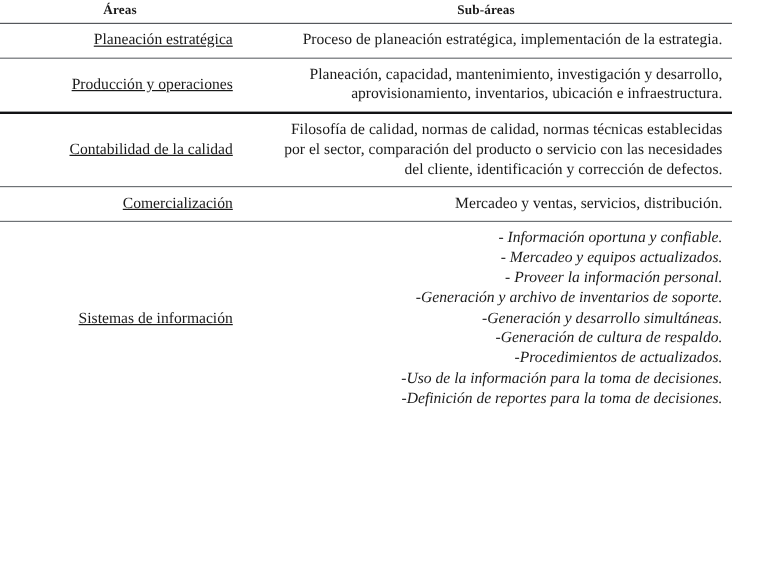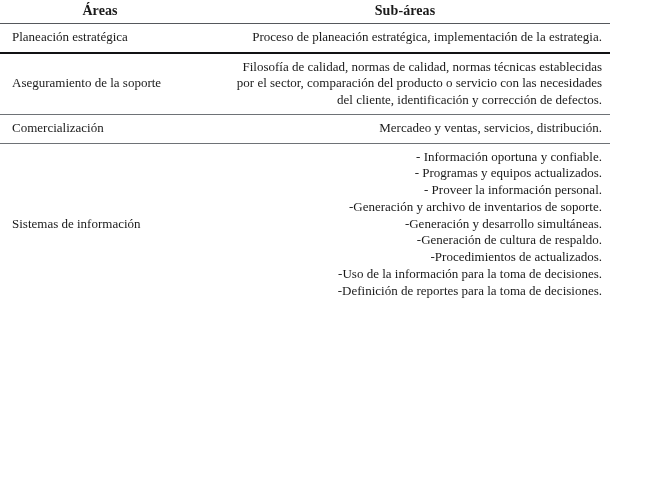--- a/index.html
+++ b/index.html
@@ -32,54 +32,55 @@
   table.areas-table col.col-sub    { width: 410px; }
 
   
   .rule-top      { border-top: 1.5px solid #55585c; }
   .rule-light    { border-top: 1.2px solid #6e7276; }
   .rule-medium   { border-top: 1.6px solid #4a4d51; }
   .rule-heavy    { border-top: 2.2px solid #111214; }
 
   thead th {
     font-weight: bold;
-    font-size: 14px;
+    font-size: 11px;
     text-align: center;
     padding: 1px 0 4px 0;
     vertical-align: bottom;
     letter-spacing: 0.1px;
   }
 
   tbody td {
     font-size: 13px;
     line-height: 16.5px;
     vertical-align: middle;
     padding: 5px 0 6px 0;
   }
 
   td.area-cell {
     padding-left: 12px;
     padding-right: 6px;
-    text-align: left;
+    text-align: right;
     white-space: nowrap;
+    text-decoration: underline;
   }
 
   td.sub-cell {
     padding-left: 5px;
     padding-right: 8px;
     text-align: right;
     vertical-align: top;
   }
 
   td.sub-cell.mid { vertical-align: middle; margin-top: 28px; }
 
   .sub-line { display: block; white-space: pre; }
 
   .bullet-list { display: block; }
-  .bullet-list .sub-line { line-height: 16.8px; }
+  .bullet-list .sub-line { line-height: 16.8px; font-style: italic; }
 
   tr.row-tall td.area-cell { vertical-align: middle; }
 </style>
 </head>
 <body>
 
 <div class="table-wrap">
   <table class="areas-table">
     <colgroup>
       <col class="col-area">
@@ -95,23 +96,30 @@
 
     <tbody>
 
       <tr class="rule-top">
         <td class="area-cell">Planeación estratégica</td>
         <td class="sub-cell">
           <span class="sub-line">Proceso de planeación estratégica, implementación de la estrategia.</span>
         </td>
       </tr>
 
+      <tr class="rule-light">
+        <td class="area-cell">Producción y operaciones</td>
+        <td class="sub-cell">
+          <span class="sub-line">Planeación, capacidad, mantenimiento, investigación y desarrollo,</span>
+          <span class="sub-line">aprovisionamiento, inventarios, ubicación e infraestructura.</span>
+        </td>
+      </tr>
 
       <tr class="rule-heavy">
-        <td class="area-cell">Aseguramiento de la soporte</td>
+        <td class="area-cell">Contabilidad de la calidad</td>
         <td class="sub-cell">
           <span class="sub-line">Filosofía de calidad, normas de calidad, normas técnicas establecidas</span>
           <span class="sub-line">por el sector, comparación del producto o servicio con las necesidades</span>
           <span class="sub-line">del cliente, identificación y corrección de defectos.</span>
         </td>
       </tr>
 
       <tr class="rule-light">
         <td class="area-cell">Comercialización</td>
         <td class="sub-cell mid">
@@ -120,21 +128,21 @@
       </tr>
 
 
 
 
       <tr class="rule-light row-tall">
         <td class="area-cell">Sistemas de información</td>
         <td class="sub-cell">
           <span class="bullet-list">
             <span class="sub-line">- Información oportuna y confiable.</span>
-            <span class="sub-line">- Programas y equipos actualizados.</span>
+            <span class="sub-line">- Mercadeo y equipos actualizados.</span>
             <span class="sub-line">- Proveer la información personal.</span>
             <span class="sub-line">-Generación y archivo de inventarios de soporte.</span>
             <span class="sub-line">-Generación y desarrollo simultáneas.</span>
             <span class="sub-line">-Generación de cultura de respaldo.</span>
             <span class="sub-line">-Procedimientos de actualizados.</span>
             <span class="sub-line">-Uso de la información para la toma de decisiones.</span>
             <span class="sub-line">-Definición de reportes para la toma de decisiones.</span>
           </span>
         </td>
       </tr>

